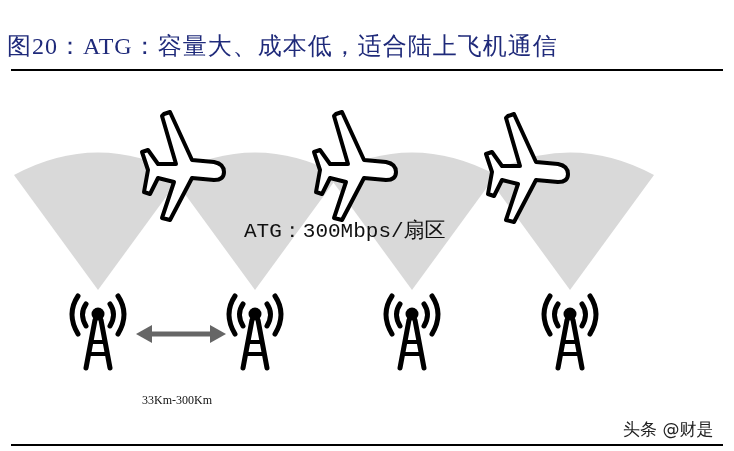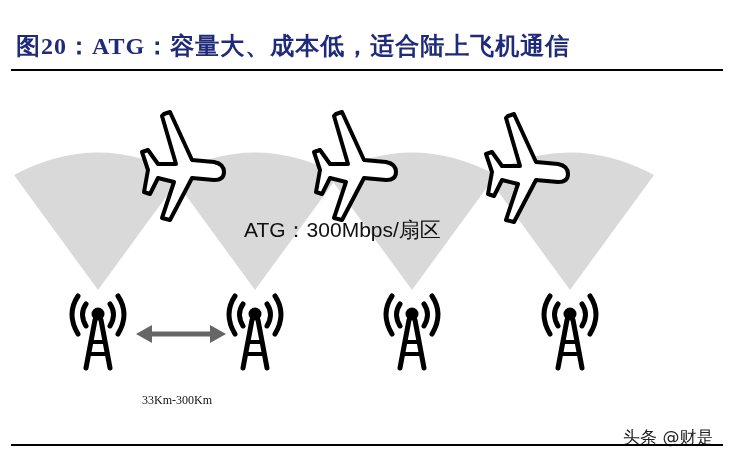--- a/index.html
+++ b/index.html
@@ -1,23 +1,23 @@
 <!DOCTYPE html>
 <html><head>
 <meta charset="utf-8">
 <style>
   html, body { margin: 0; padding: 0; background: #ffffff; }
   body { width: 734px; height: 451px; position: relative; overflow: hidden; font-family: "Liberation Serif", serif; }
-  .title { position: absolute; left: 16px; top: 30px; font-family: "Liberation Serif", "DejaVu Serif", serif; font-weight: bold; font-size: 24px; color: #1f2a7a; letter-spacing: 1px; white-space: nowrap; }
+  .title { position: absolute; left: 7px; top: 30px; font-family: "Liberation Serif", "DejaVu Serif", serif; font-weight: normal; font-size: 24px; color: #1f2a7a; letter-spacing: 1px; white-space: nowrap; }
   .rule-top { position: absolute; left: 11px; top: 69px; width: 712px; height: 2px; background: #000; }
   .rule-bottom { position: absolute; left: 11px; top: 444px; width: 712px; height: 2px; background: #000; }
   .diagram { position: absolute; left: 0; top: 0; width: 734px; height: 451px; }
-  .label-rate { position: absolute; left: 244px; top: 216px; font-size: 21px; color: #111; white-space: nowrap; font-family: Liberation Sans, sans-serif; }
+  .label-rate { position: absolute; left: 244px; top: 216px; font-size: 21px; color: #111; white-space: nowrap; font-family: Liberation Mono, monospace; }
   .label-dist { position: absolute; left: 142px; top: 393px; font-size: 12px; color: #111; white-space: nowrap; font-family: "Liberation Serif", serif; }
-  .watermark { position: absolute; left: 623px; top: 418px; font-size: 17px; color: #222; font-family: "DejaVu Sans", sans-serif; white-space: nowrap; margin-top: 8px; }
+  .watermark { position: absolute; left: 623px; top: 418px; font-size: 17px; color: #222; font-family: "DejaVu Sans", sans-serif; white-space: nowrap; }
 </style>
 </head>
 <body>
 
 <div class="title">图20：ATG：容量大、成本低，适合陆上飞机通信</div>
 <div class="rule-top"></div>
 
 <svg class="diagram" width="734" height="451" viewBox="0 0 734 451">
   <defs>
 

